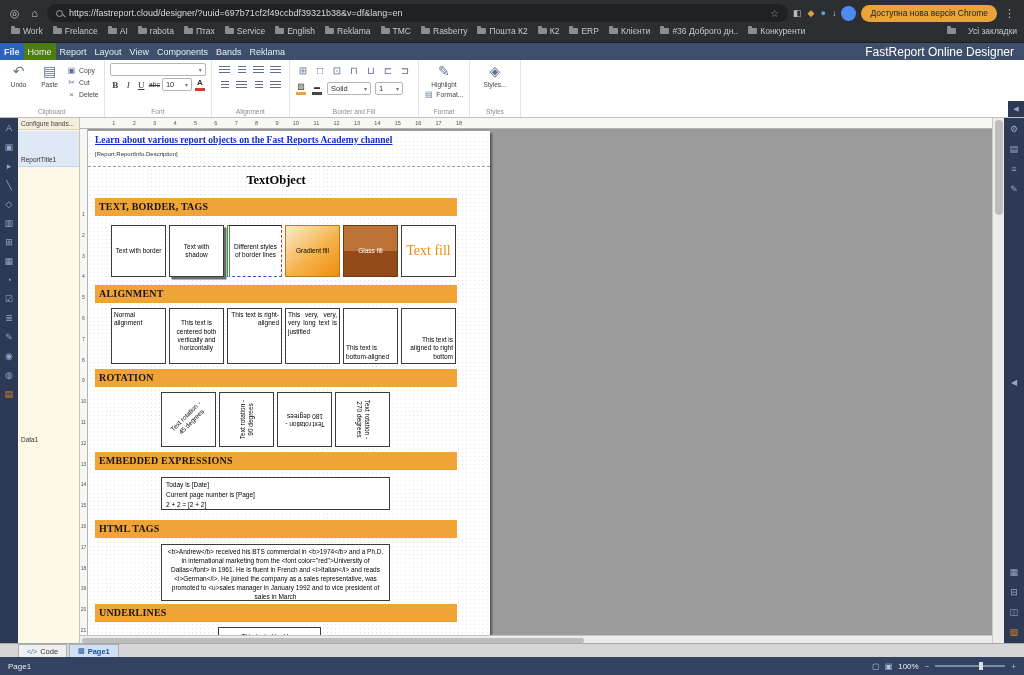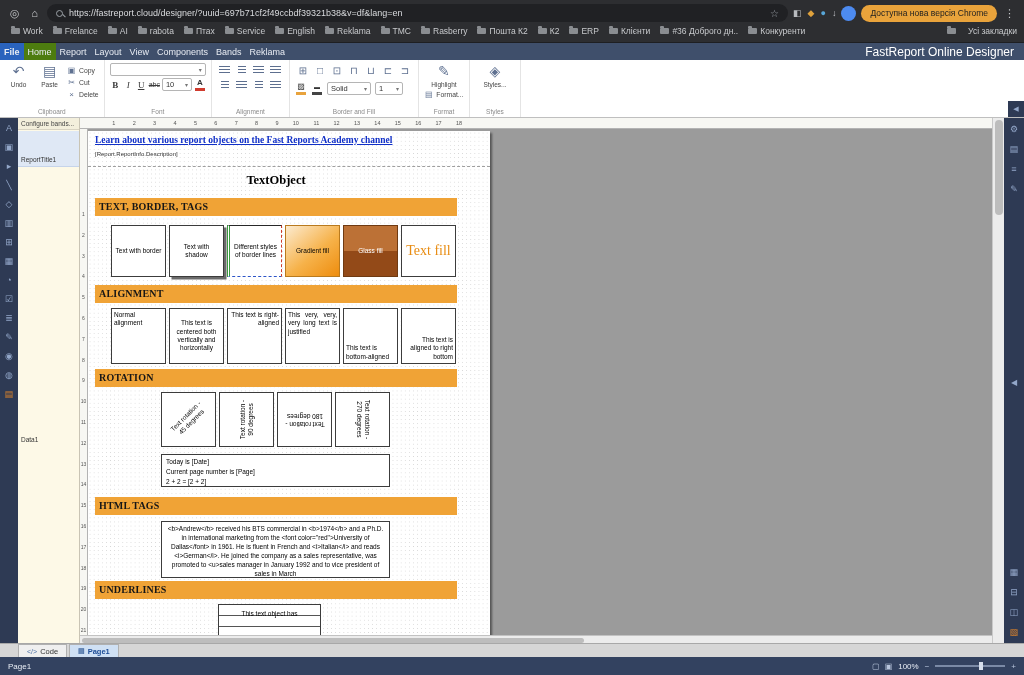--- a/index.html
+++ b/index.html
@@ -494,20 +494,21 @@
                 <span>Text rotation - 90 degrees</span>
               </div>
             <div class="bx rot r180">
                 <span>Text rotation - 180 degrees</span>
               </div>
             <div class="bx rot r270">
                 <span>Text rotation - 270 degrees</span>
               </div>
           </div>
 
+          <div class="banner banner4">EMBEDDED EXPRESSIONS</div>
           <div class="widebox embed">
             <div>Today is [Date]</div>
             <div>Current page number is [Page]</div>
             <div>2 + 2 = [2 + 2]</div>
           </div>
 
           <div class="banner banner5">HTML TAGS</div>
           <div class="widebox htmlbox">&lt;b&gt;Andrew&lt;/b&gt; received his BTS commercial in &lt;b&gt;1974&lt;/b&gt; and a Ph.D. in international marketing from the &lt;font color="red"&gt;University of Dallas&lt;/font&gt; in 1961. He is fluent in French and &lt;i&gt;Italian&lt;/i&gt; and reads &lt;i&gt;German&lt;/i&gt;. He joined the company as a sales representative, was promoted to &lt;u&gt;sales manager in January 1992 and to vice president of sales in March</div>
 
           <div class="banner banner6">UNDERLINES</div>

